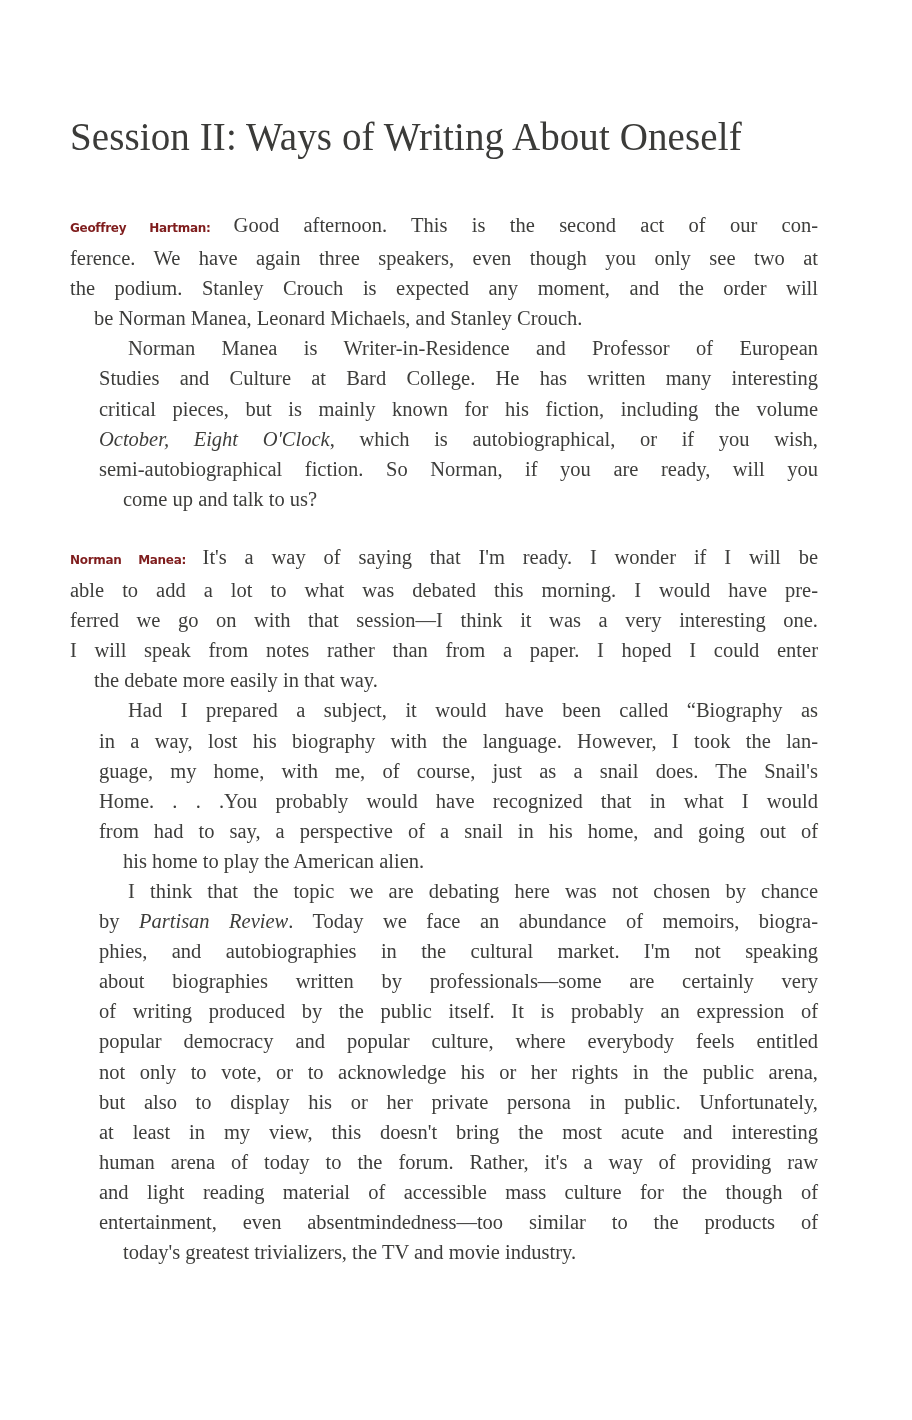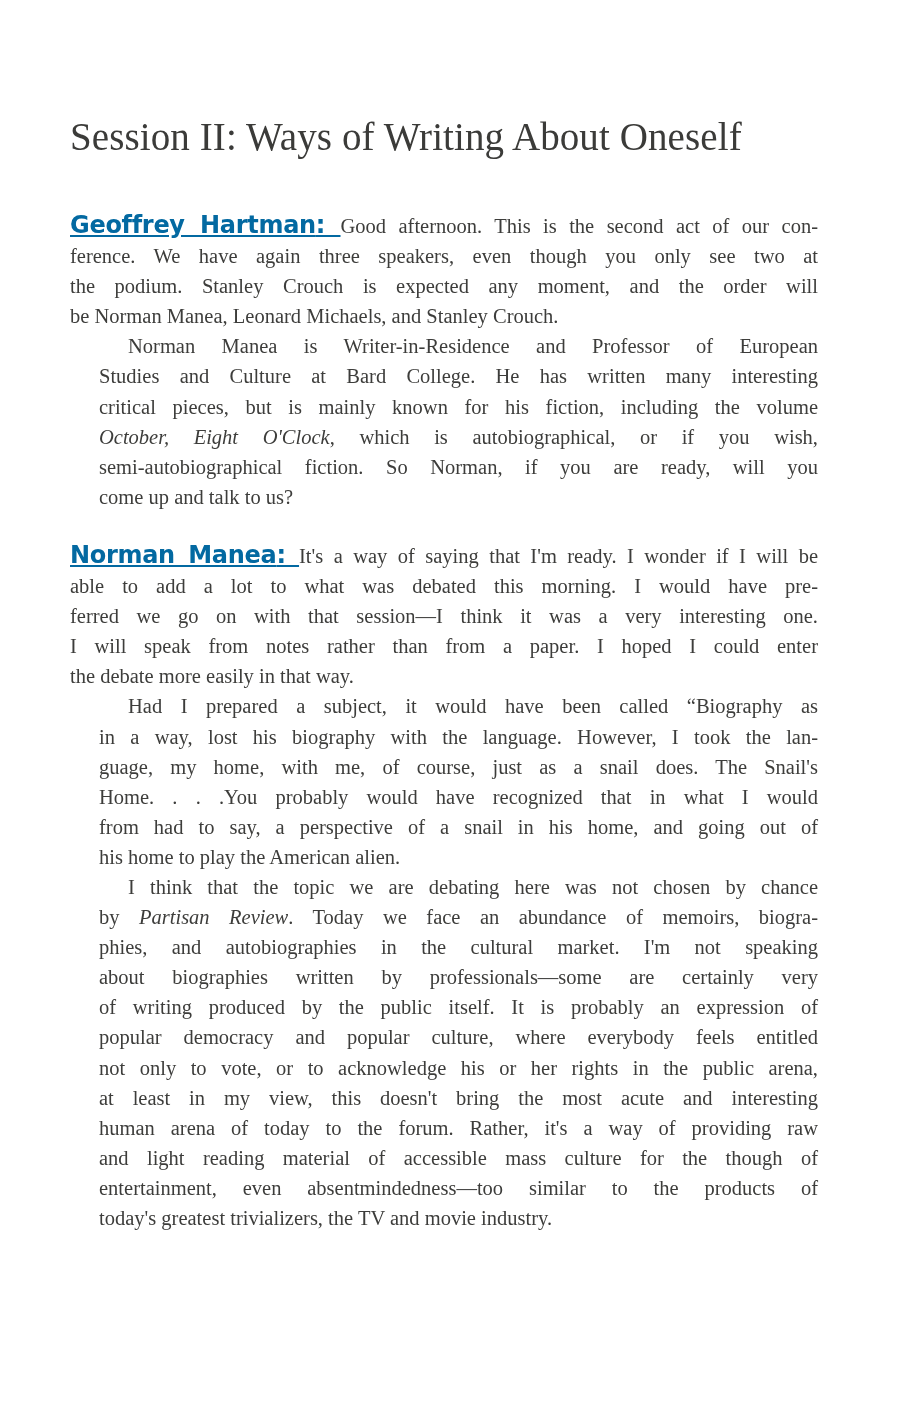--- a/index.html
+++ b/index.html
@@ -50,32 +50,32 @@
     }
     .para.first {
       text-indent: 0;
     }
     .exchange + .exchange {
       margin-top: 28px;
     }
     .speaker {
       font-family: "DejaVu Sans", "Liberation Sans", sans-serif;
       font-weight: bold;
-      font-size: 24px;
-      color: #0369a1;
+      font-size: 12px;
+      color: #7f1d1d;
       letter-spacing: -0.3px;
-      text-decoration: underline;
     }
     .line {
       display: block;
       text-align: justify;
       text-align-last: justify;
     }
     .line.last {
       text-align-last: left;
+      margin-left: 24px;
     }
     .ind {
       display: inline-block;
       width: 29px;
     }
     em {
       margin-top: 43px;
     }
   </style>
 </head>
@@ -120,20 +120,21 @@
         <span class="line last">his home to play the American alien.</span>
       </div>
       <div class="para">
         <span class="line"><span class="ind"></span><span>I think that the topic we are debating here was not chosen by chance</span></span>
         <span class="line"><span>by </span><em>Partisan Review</em><span>. Today we face an abundance of memoirs, biogra-</span></span>
         <span class="line">phies, and autobiographies in the cultural market. I'm not speaking</span>
         <span class="line">about biographies written by professionals—some are certainly very</span>
         <span class="line">of writing produced by the public itself. It is probably an expression of</span>
         <span class="line">popular democracy and popular culture, where everybody feels entitled</span>
         <span class="line">not only to vote, or to acknowledge his or her rights in the public arena,</span>
+        <span class="line">but also to display his or her private persona in public. Unfortunately,</span>
         <span class="line">at least in my view, this doesn't bring the most acute and interesting</span>
         <span class="line">human arena of today to the forum. Rather, it's a way of providing raw</span>
         <span class="line">and light reading material of accessible mass culture for the though of</span>
         <span class="line">entertainment, even absentmindedness—too similar to the products of</span>
         <span class="line last">today's greatest trivializers, the TV and movie industry.</span>
       </div>
     </div>
 
   </div>
 </div>

